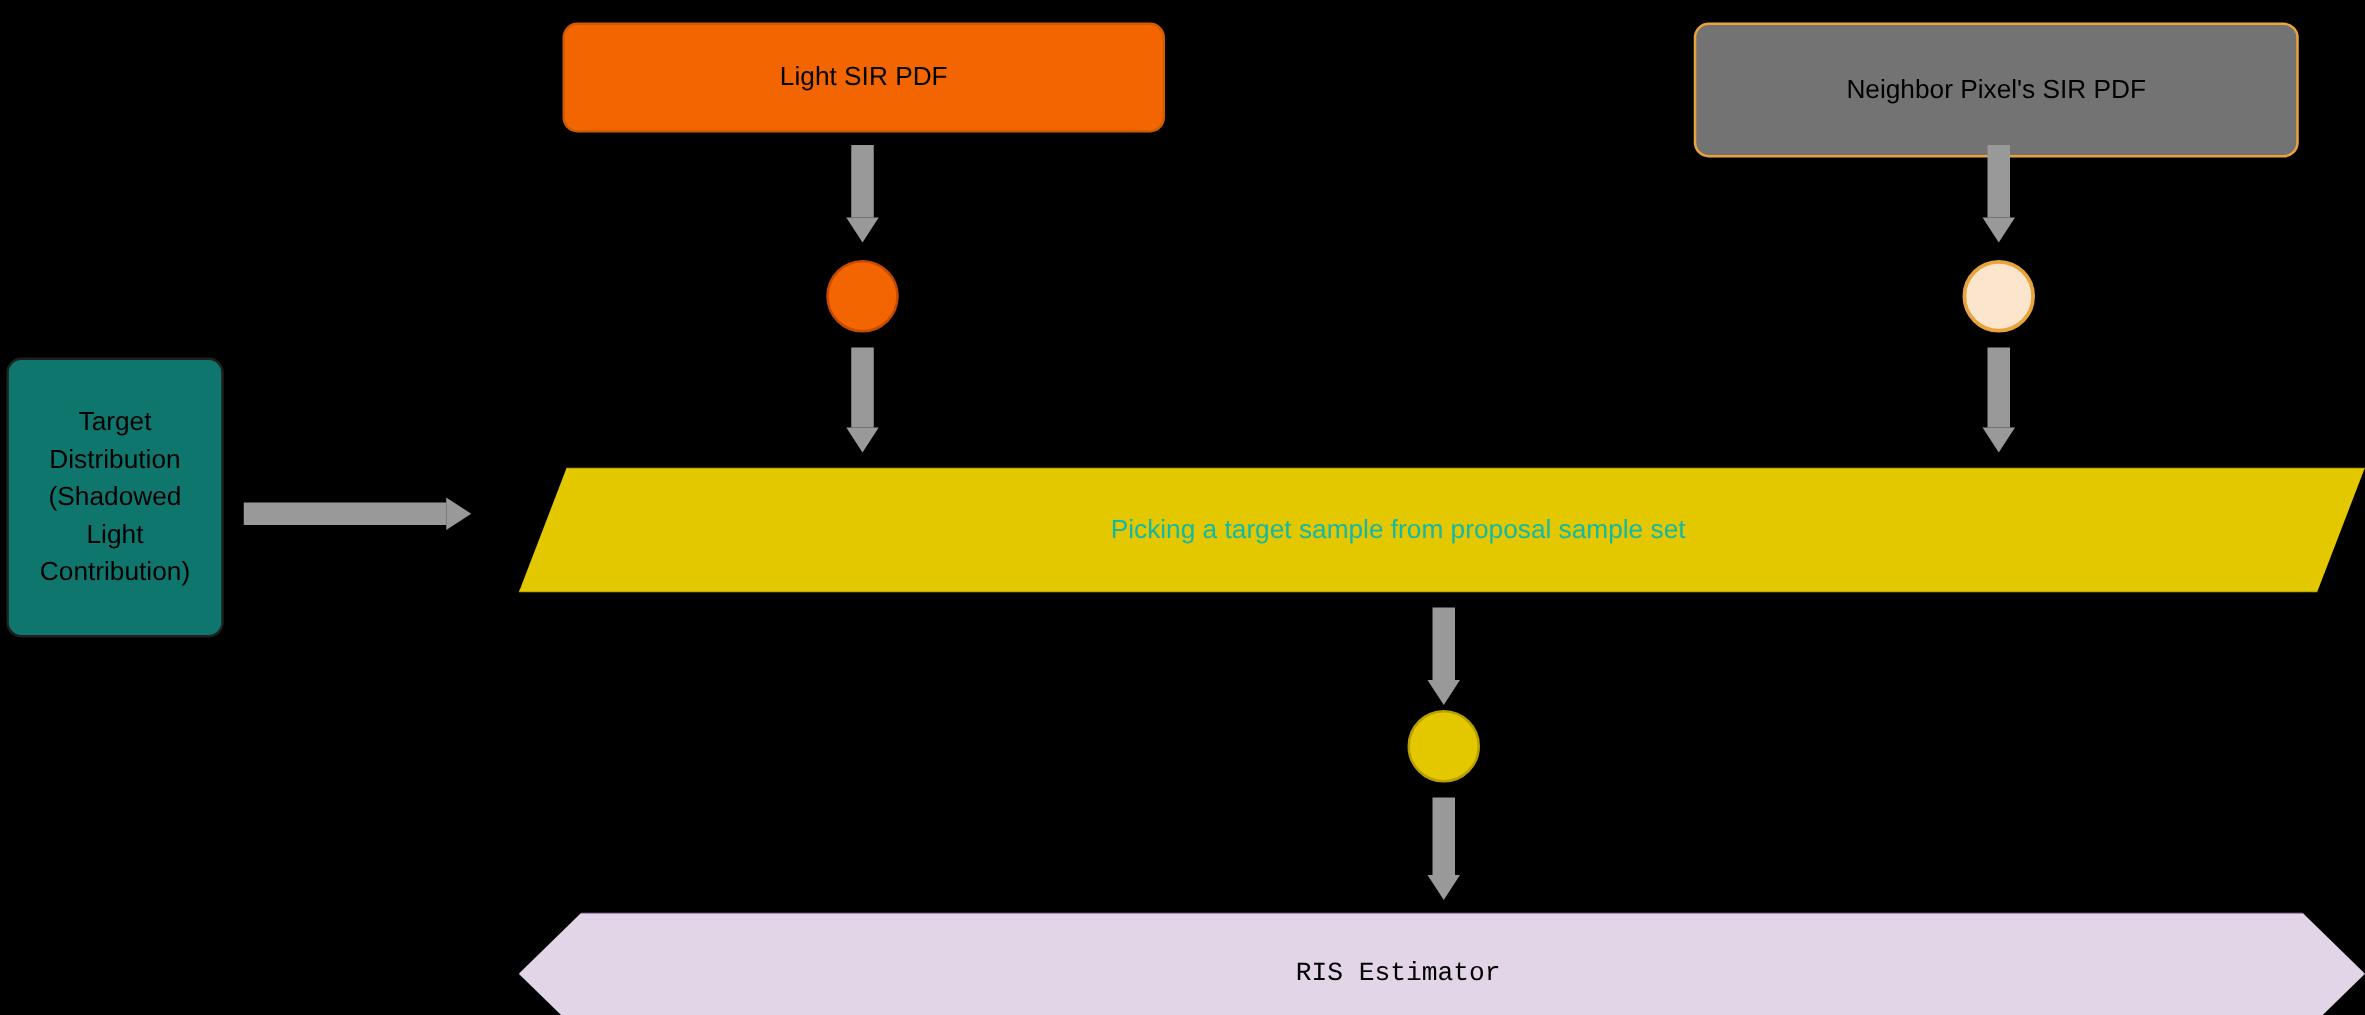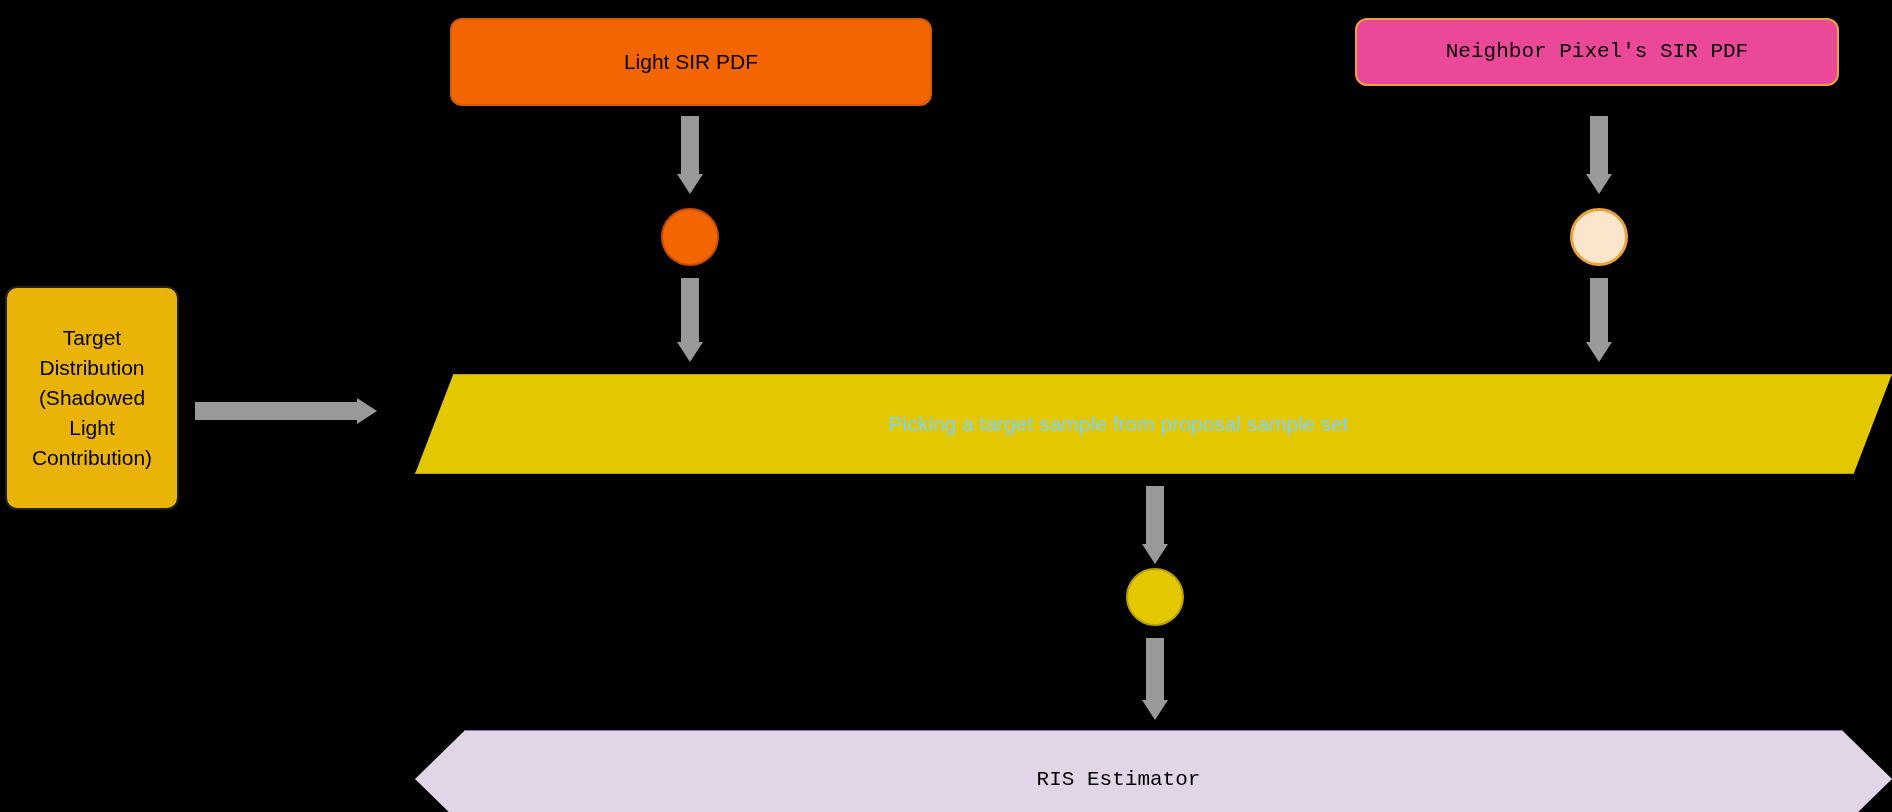--- a/index.html
+++ b/index.html
@@ -40,30 +40,29 @@
 
   #light-sir-box {
     left: 450px; top: 2px;
     width: 482px; height: 88px;
     background: #F36500;
     border: 2px solid #D25C00;
   }
 
   #neighbor-sir-box {
     left: 1355px; top: 2px;
-    width: 484px; height: 68px;
-    background: #ec4899;
+    width: 484px; height: 108px;
+    background: #737373;
     border: 2px solid #E8A33D;
-    font-family: Liberation Mono, monospace;
   }
 
   #target-dist-box {
     left: 5px; top: 270px;
     width: 174px; height: 224px;
-    background: #eab308;
+    background: #0f766e;
     border: 2px solid #1F1F1F;
     font-size: 21px;
     line-height: 1.42;
   }
 
   
   #picking-banner {
     position: absolute;
     left: 415px; top: 358px;
     width: 1477px; height: 100px;
@@ -74,21 +73,21 @@
     background: #E3C800;
     border: 1px solid #B8A000;
     clip-path: polygon(2.6% 0%, 100% 0%, 97.4% 100%, 0% 100%);
   }
   #picking-banner .caption {
     position: absolute;
     inset: 0;
     display: flex;
     align-items: center;
     justify-content: center;
-    color: #7dd3fc;
+    color: #14b8a6;
     font-size: 21px;
     padding-right: 70px;
   }
 
   
   #ris-hex {
     position: absolute;
     left: 415px; top: 714px;
     width: 1477px; height: 98px; font-family: Liberation Mono, monospace;
   }

